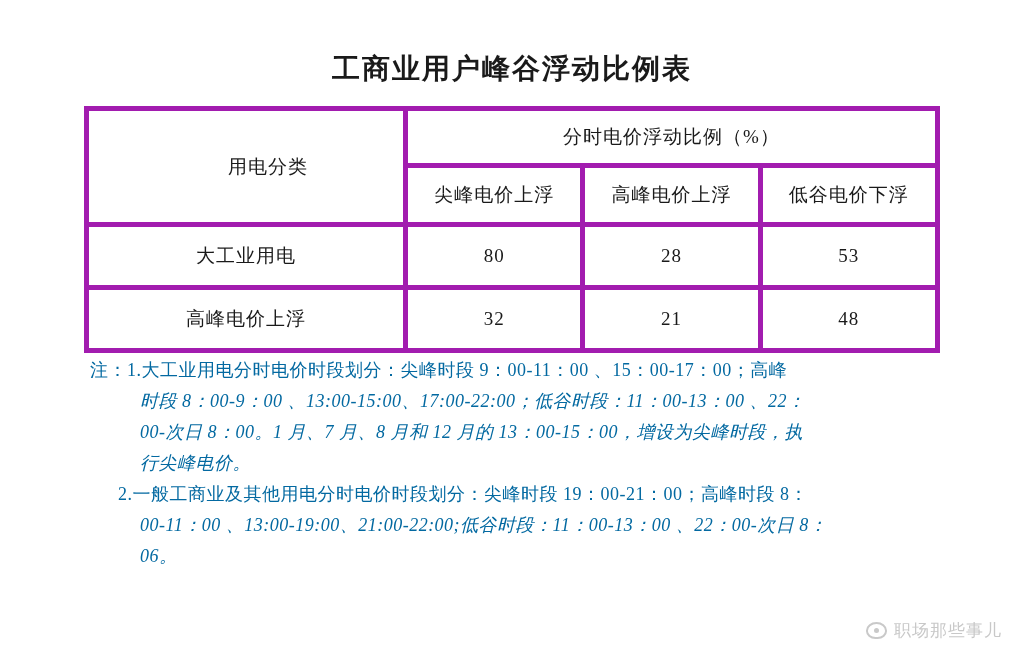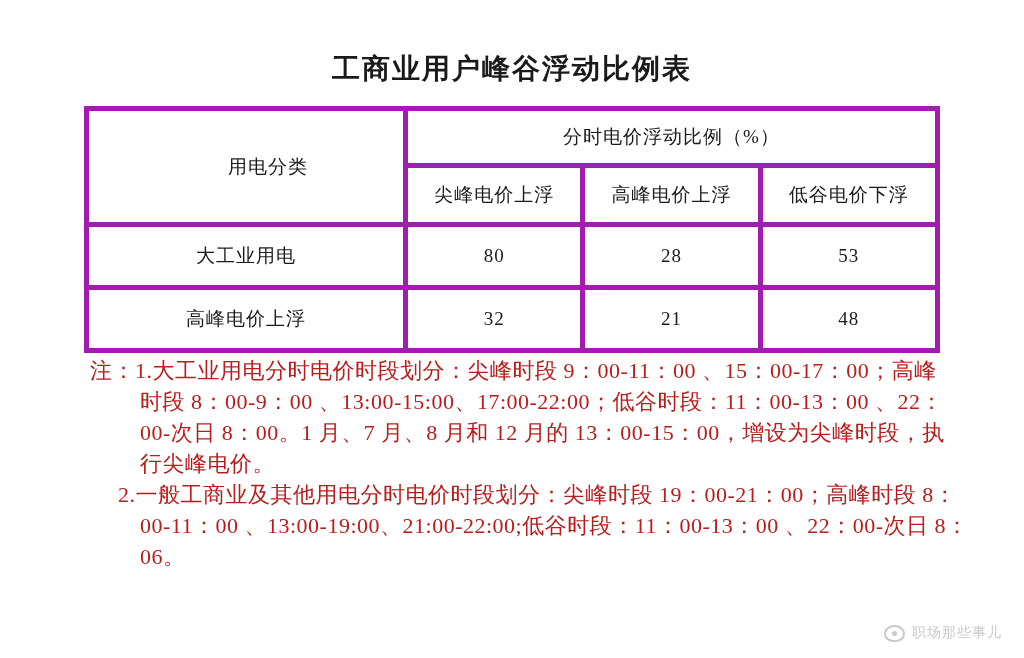--- a/index.html
+++ b/index.html
@@ -56,40 +56,40 @@
   .cell-cat-head { height: 102px; font-size: 19px; padding-left: 45px; }
   .cell-group-head { height: 50px; }
   .cell-sub-head { height: 52px; }
   .cell-row { height: 56px; }
   .cell-val { font-size: 19px; }
   .notes {
     position: absolute;
     top: 355px;
     left: 84px;
     width: 856px;
-    font-size: 22px;
+    font-size: 18px;
     line-height: 31px;
     letter-spacing: 0.5px;
-    color: #b91c1c;
+    color: #0369a1;
   }
   .note-line {
     white-space: nowrap;
   }
   .indent-1 { padding-left: 6px; }
-  .indent-2 { padding-left: 56px; }
+  .indent-2 { padding-left: 56px; font-style: italic; }
   .indent-3 { padding-left: 34px; }
   .watermark {
     position: absolute;
     right: 22px;
     bottom: 16px;
     display: flex;
     align-items: center;
     gap: 7px;
     color: #c8c8c8;
-    font-size: 14px;
+    font-size: 17px;
     font-family: "Liberation Sans", sans-serif;
     letter-spacing: 1px;
   }
   .wm-eye {
     width: 21px;
     height: 17px;
     border-radius: 50% 50% 45% 45%;
     border: 2px solid #c9c9c9;
     position: relative;
     box-sizing: border-box;

